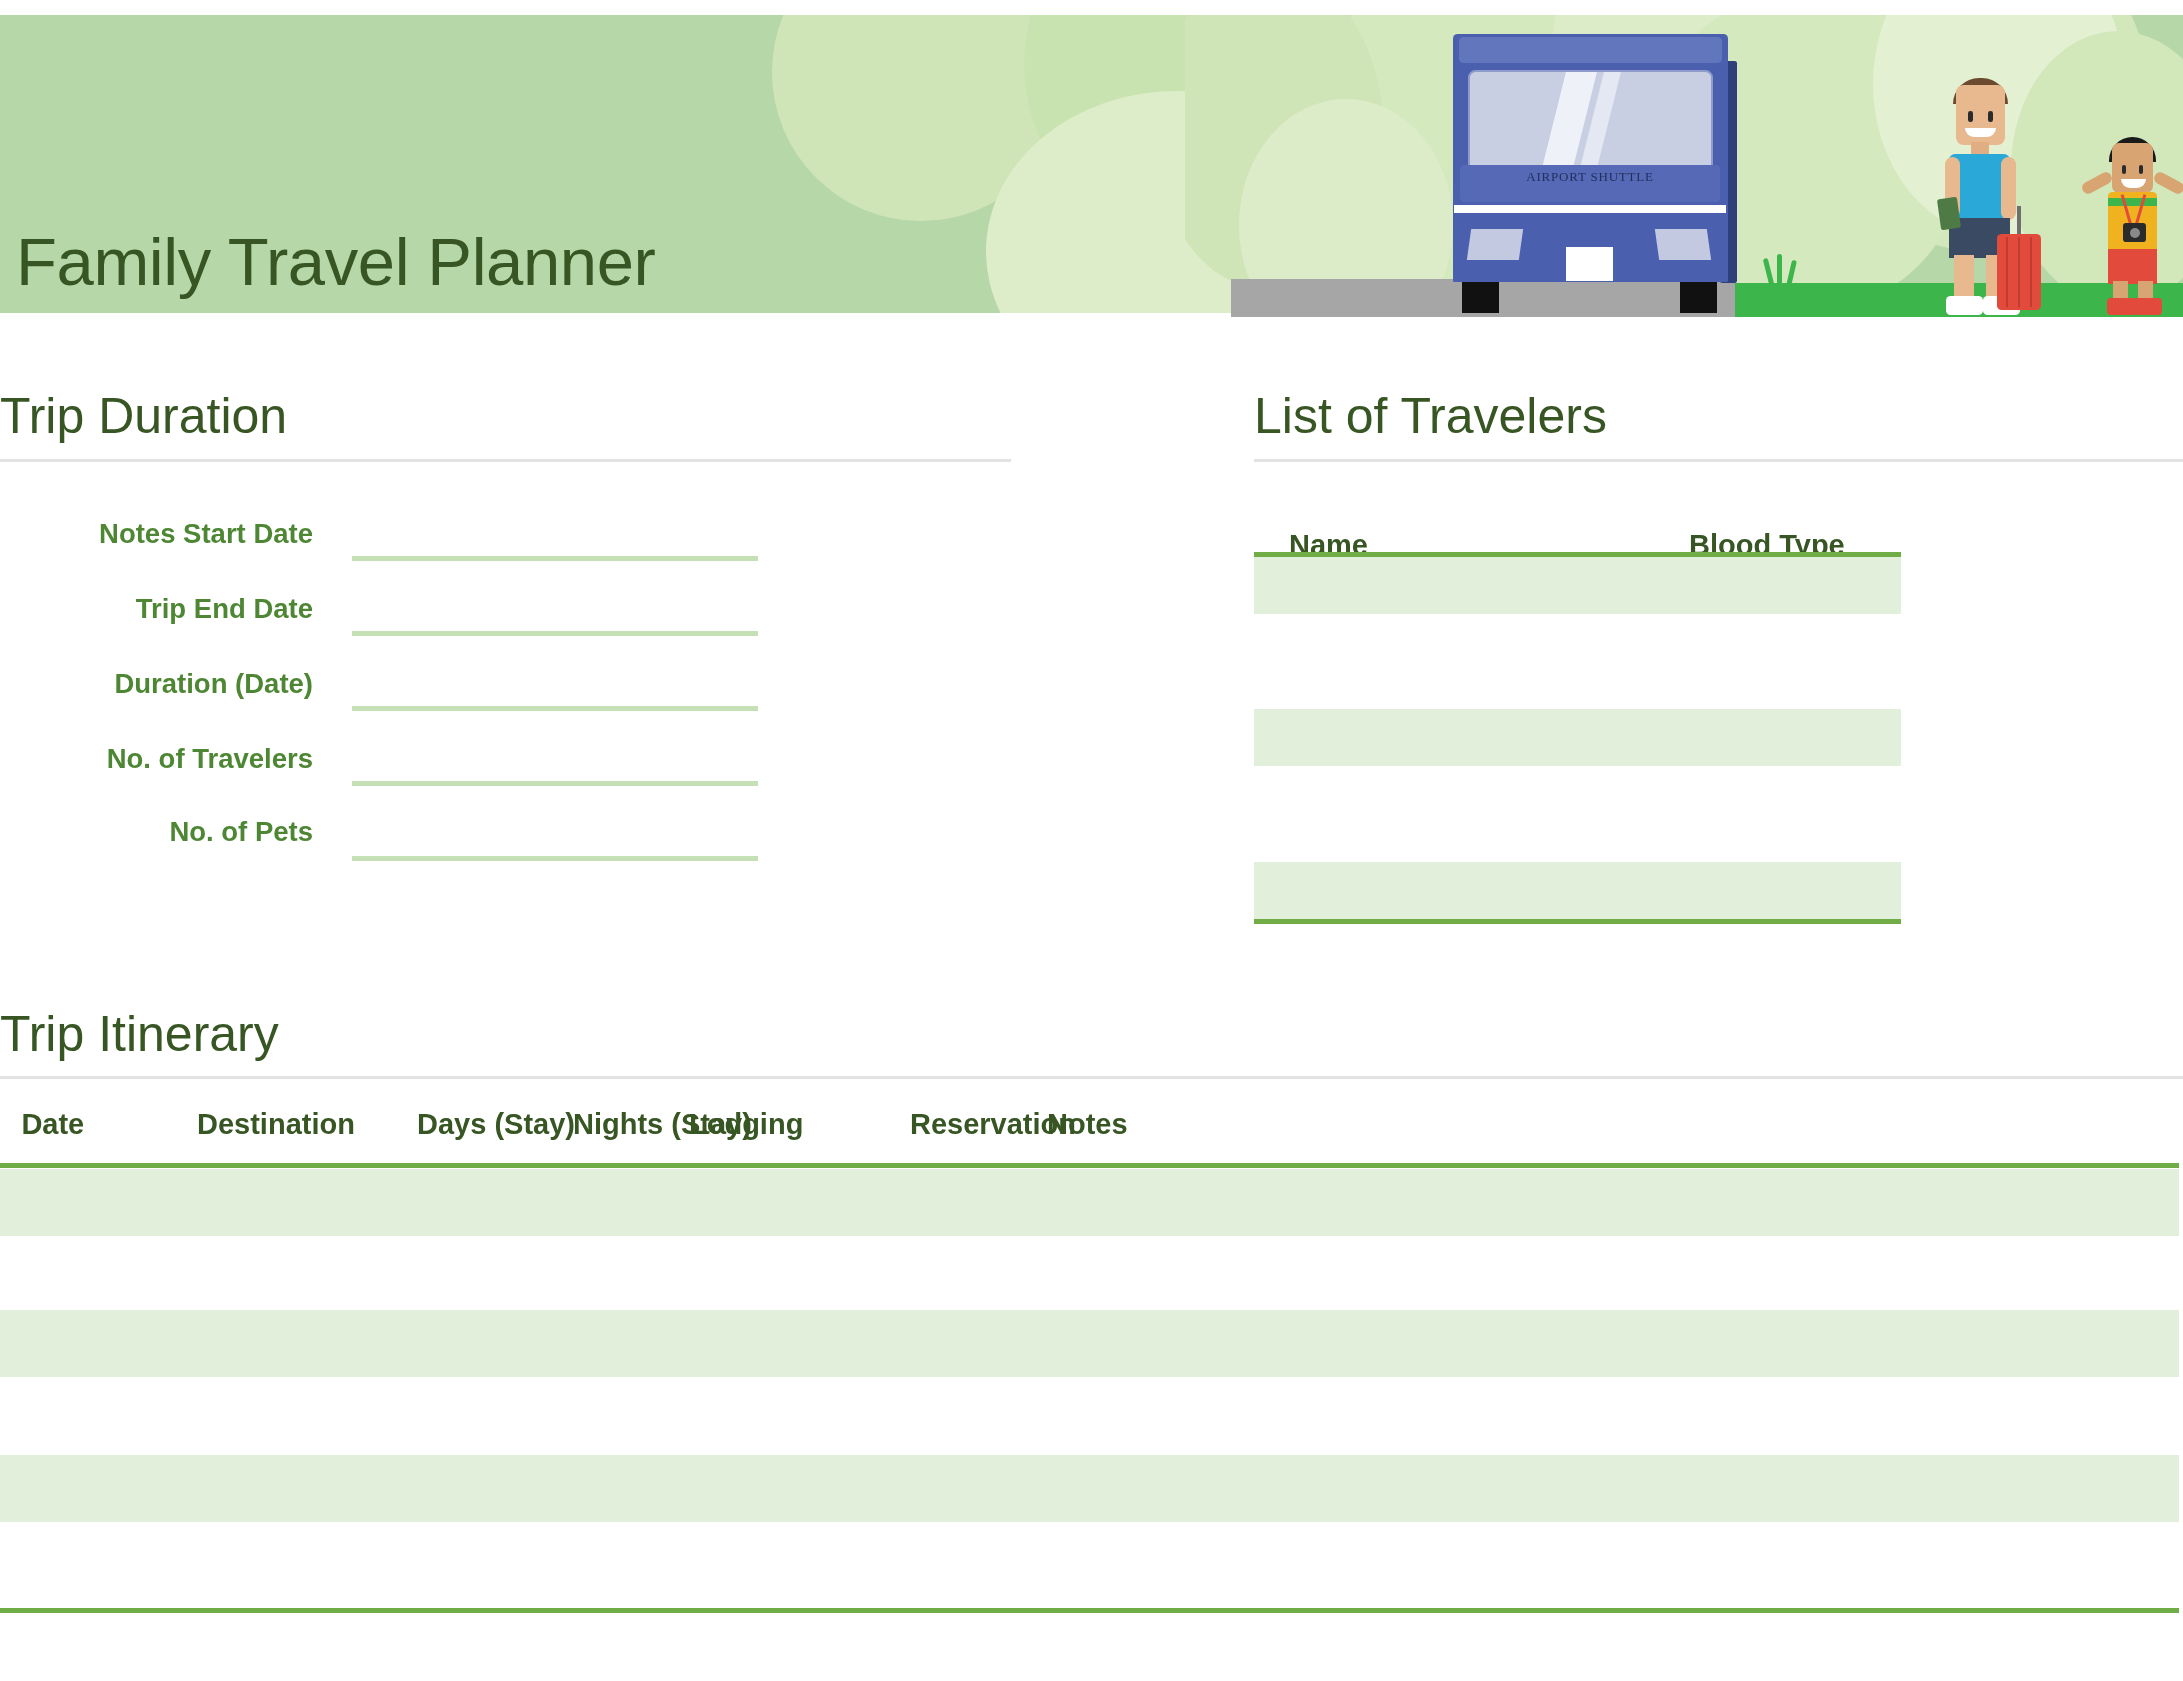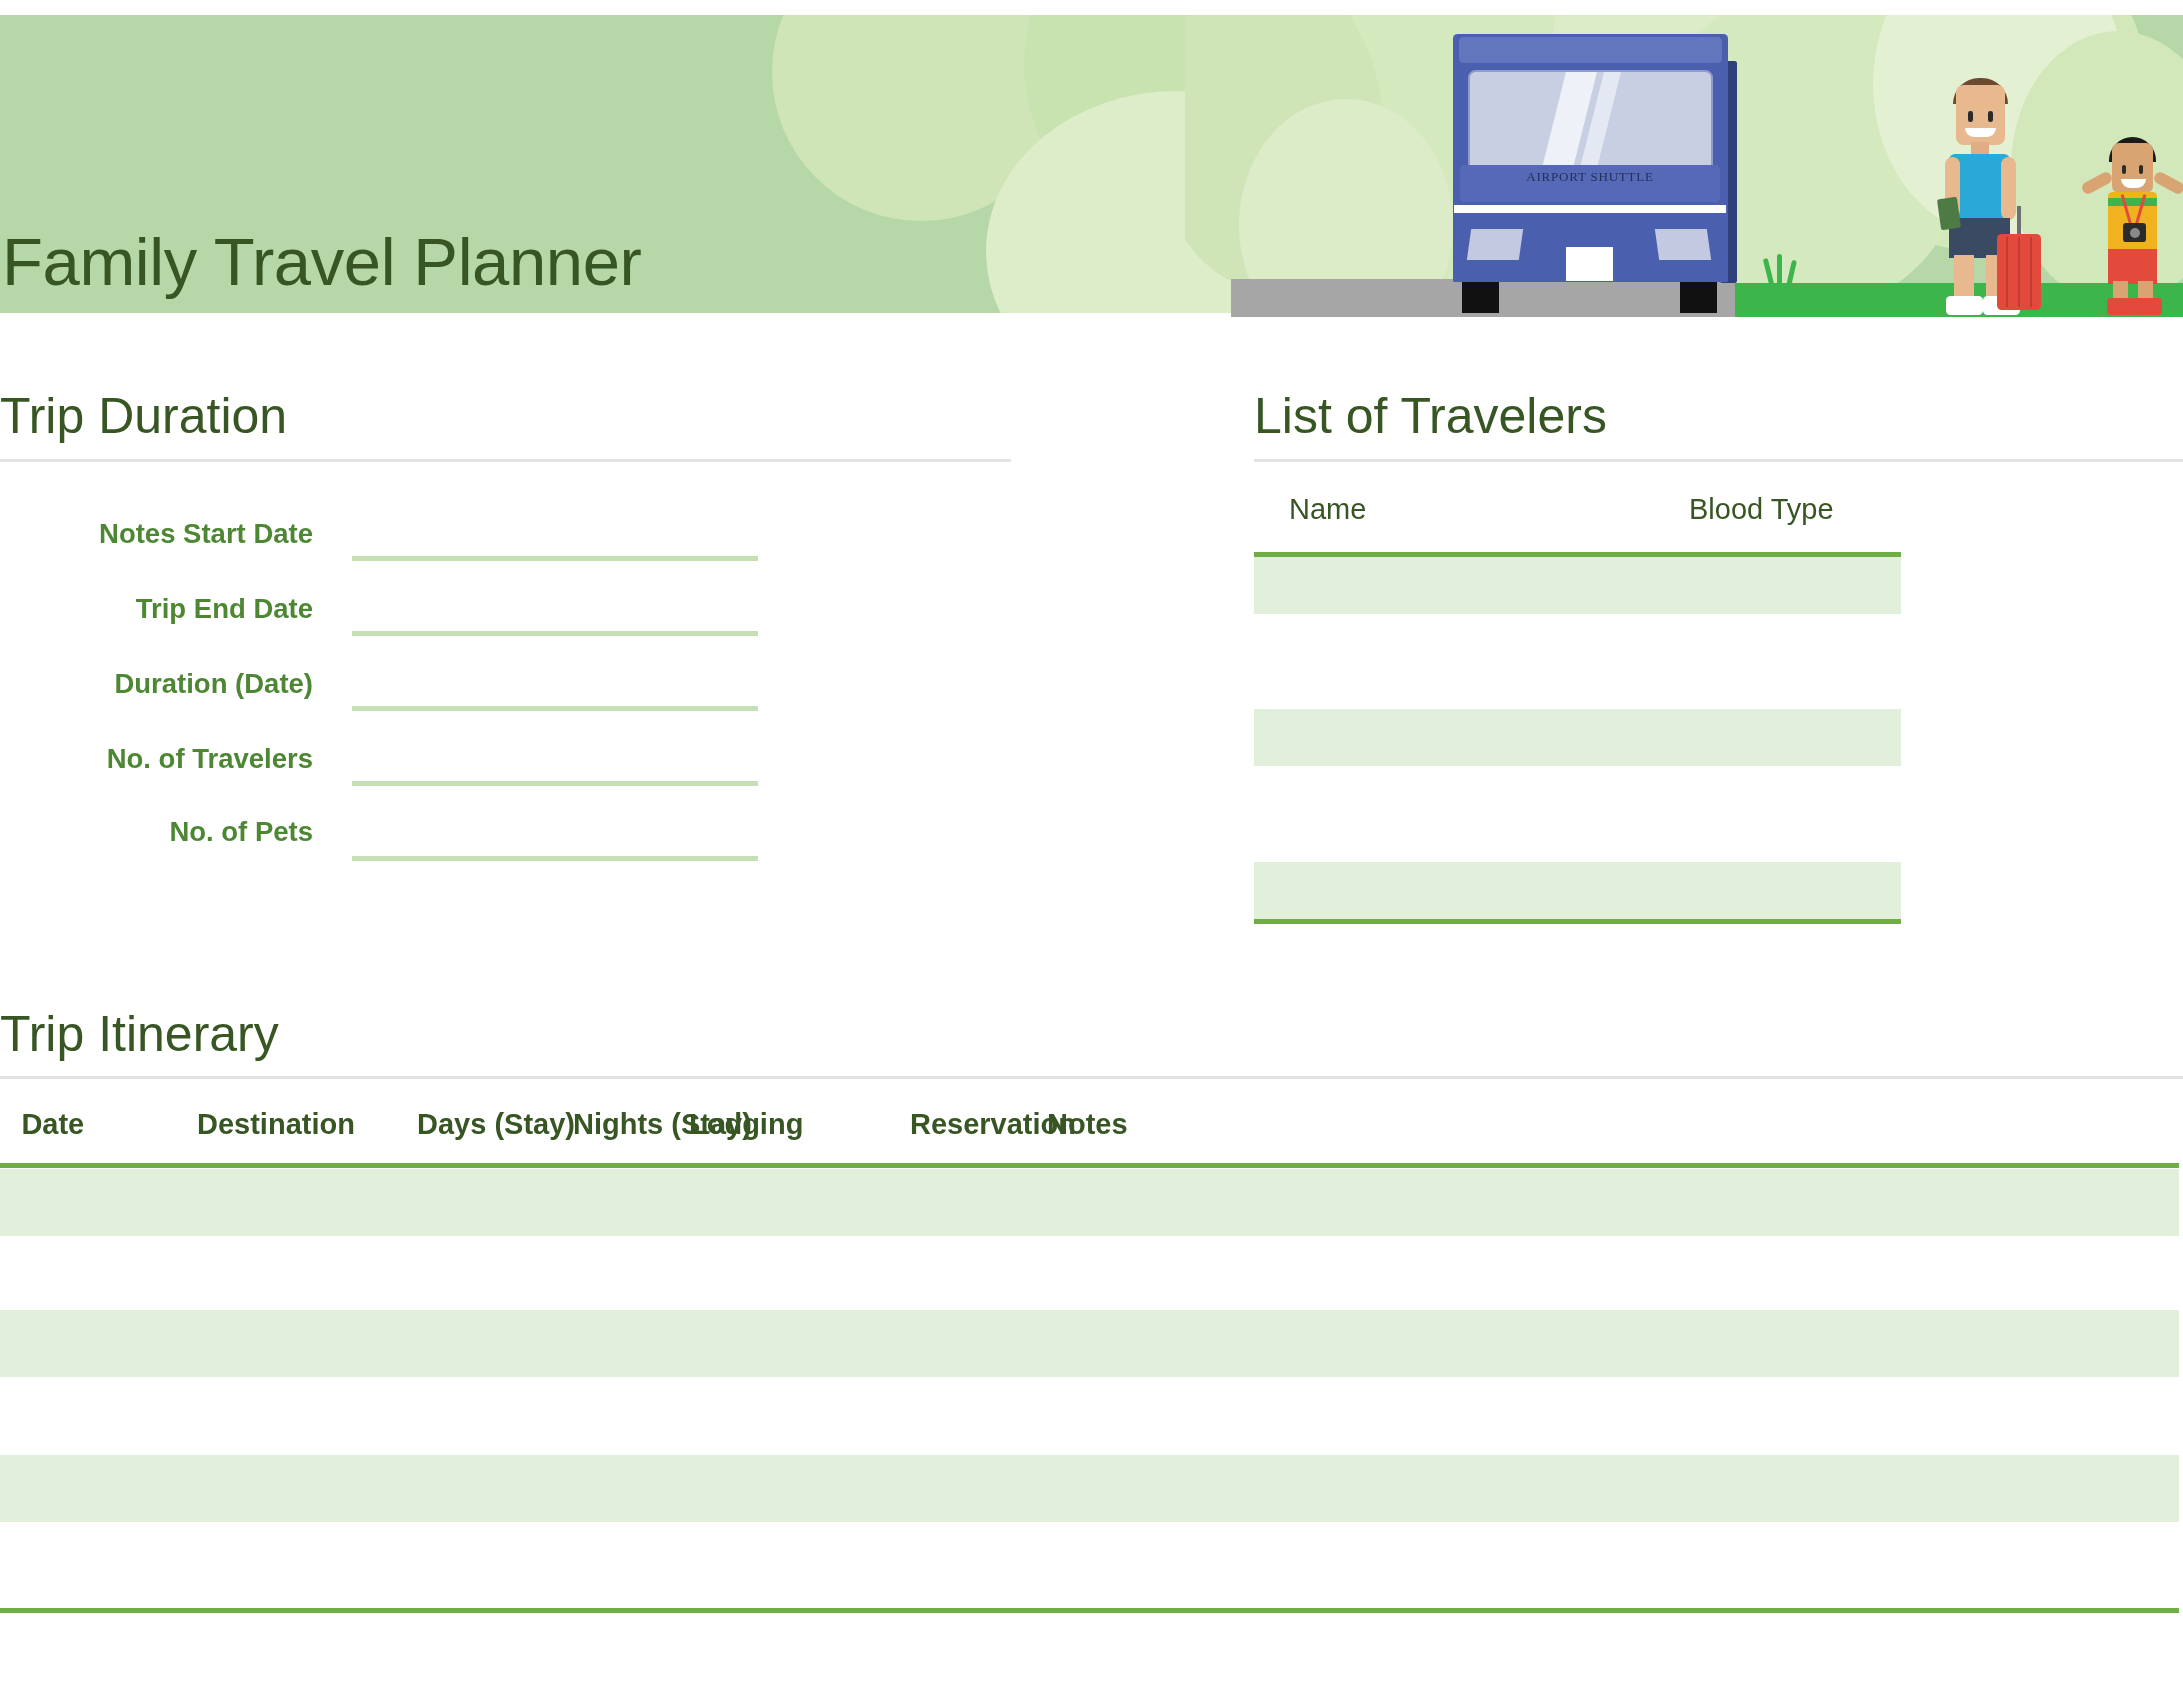--- a/index.html
+++ b/index.html
@@ -10,21 +10,21 @@
     -webkit-font-smoothing:antialiased;
   }
 
   
   #banner{
     position:absolute;left:0;top:15.3px;width:2183px;height:298px;
     background:#b6d7a8;overflow:hidden;
   }
   #banner .bub{position:absolute;border-radius:50%;}
   #banner-title{
-    position:absolute;left:2px;top:213px;
+    position:absolute;left:16px;top:213px;
     font-size:67px;line-height:1;
     color:#375623;font-weight:400;letter-spacing:-0.4px;
     white-space:nowrap;
   }
 
   
   #illus{
     position:absolute;left:1185px;top:15.3px;width:998px;height:302px;
     overflow:hidden;
   }
@@ -41,22 +41,22 @@
   
   .form-label{
     position:absolute;text-align:right;
     font-size:27.5px;font-weight:bold;color:#4e8734;
     line-height:1;white-space:nowrap;
   }
   .form-line{position:absolute;height:5.4px;background:#c5e0b4;}
 
   
   .tbl-colhead{
-    position:absolute;font-size:29px;font-weight:normal;
-    color:#375623;line-height:1;white-space:nowrap;
+    position:absolute;font-size:29px;font-weight:bold;
+    color:#375623;line-height:1;white-space:nowrap;margin-top:36px;
   }
   .trav-band{position:absolute;background:#e2efda;}
   .trav-rule{position:absolute;background:#70ad47;height:4.6px;}
 
   
   .itin-band{position:absolute;background:#e2efda;left:0;width:2179px;}
   .itin-rule{position:absolute;background:#70ad47;height:5.4px;left:0;width:2179px;}
   .itin-colhead{
     position:absolute;font-size:29px;font-weight:bold;
     color:#375623;line-height:1;white-space:nowrap;

